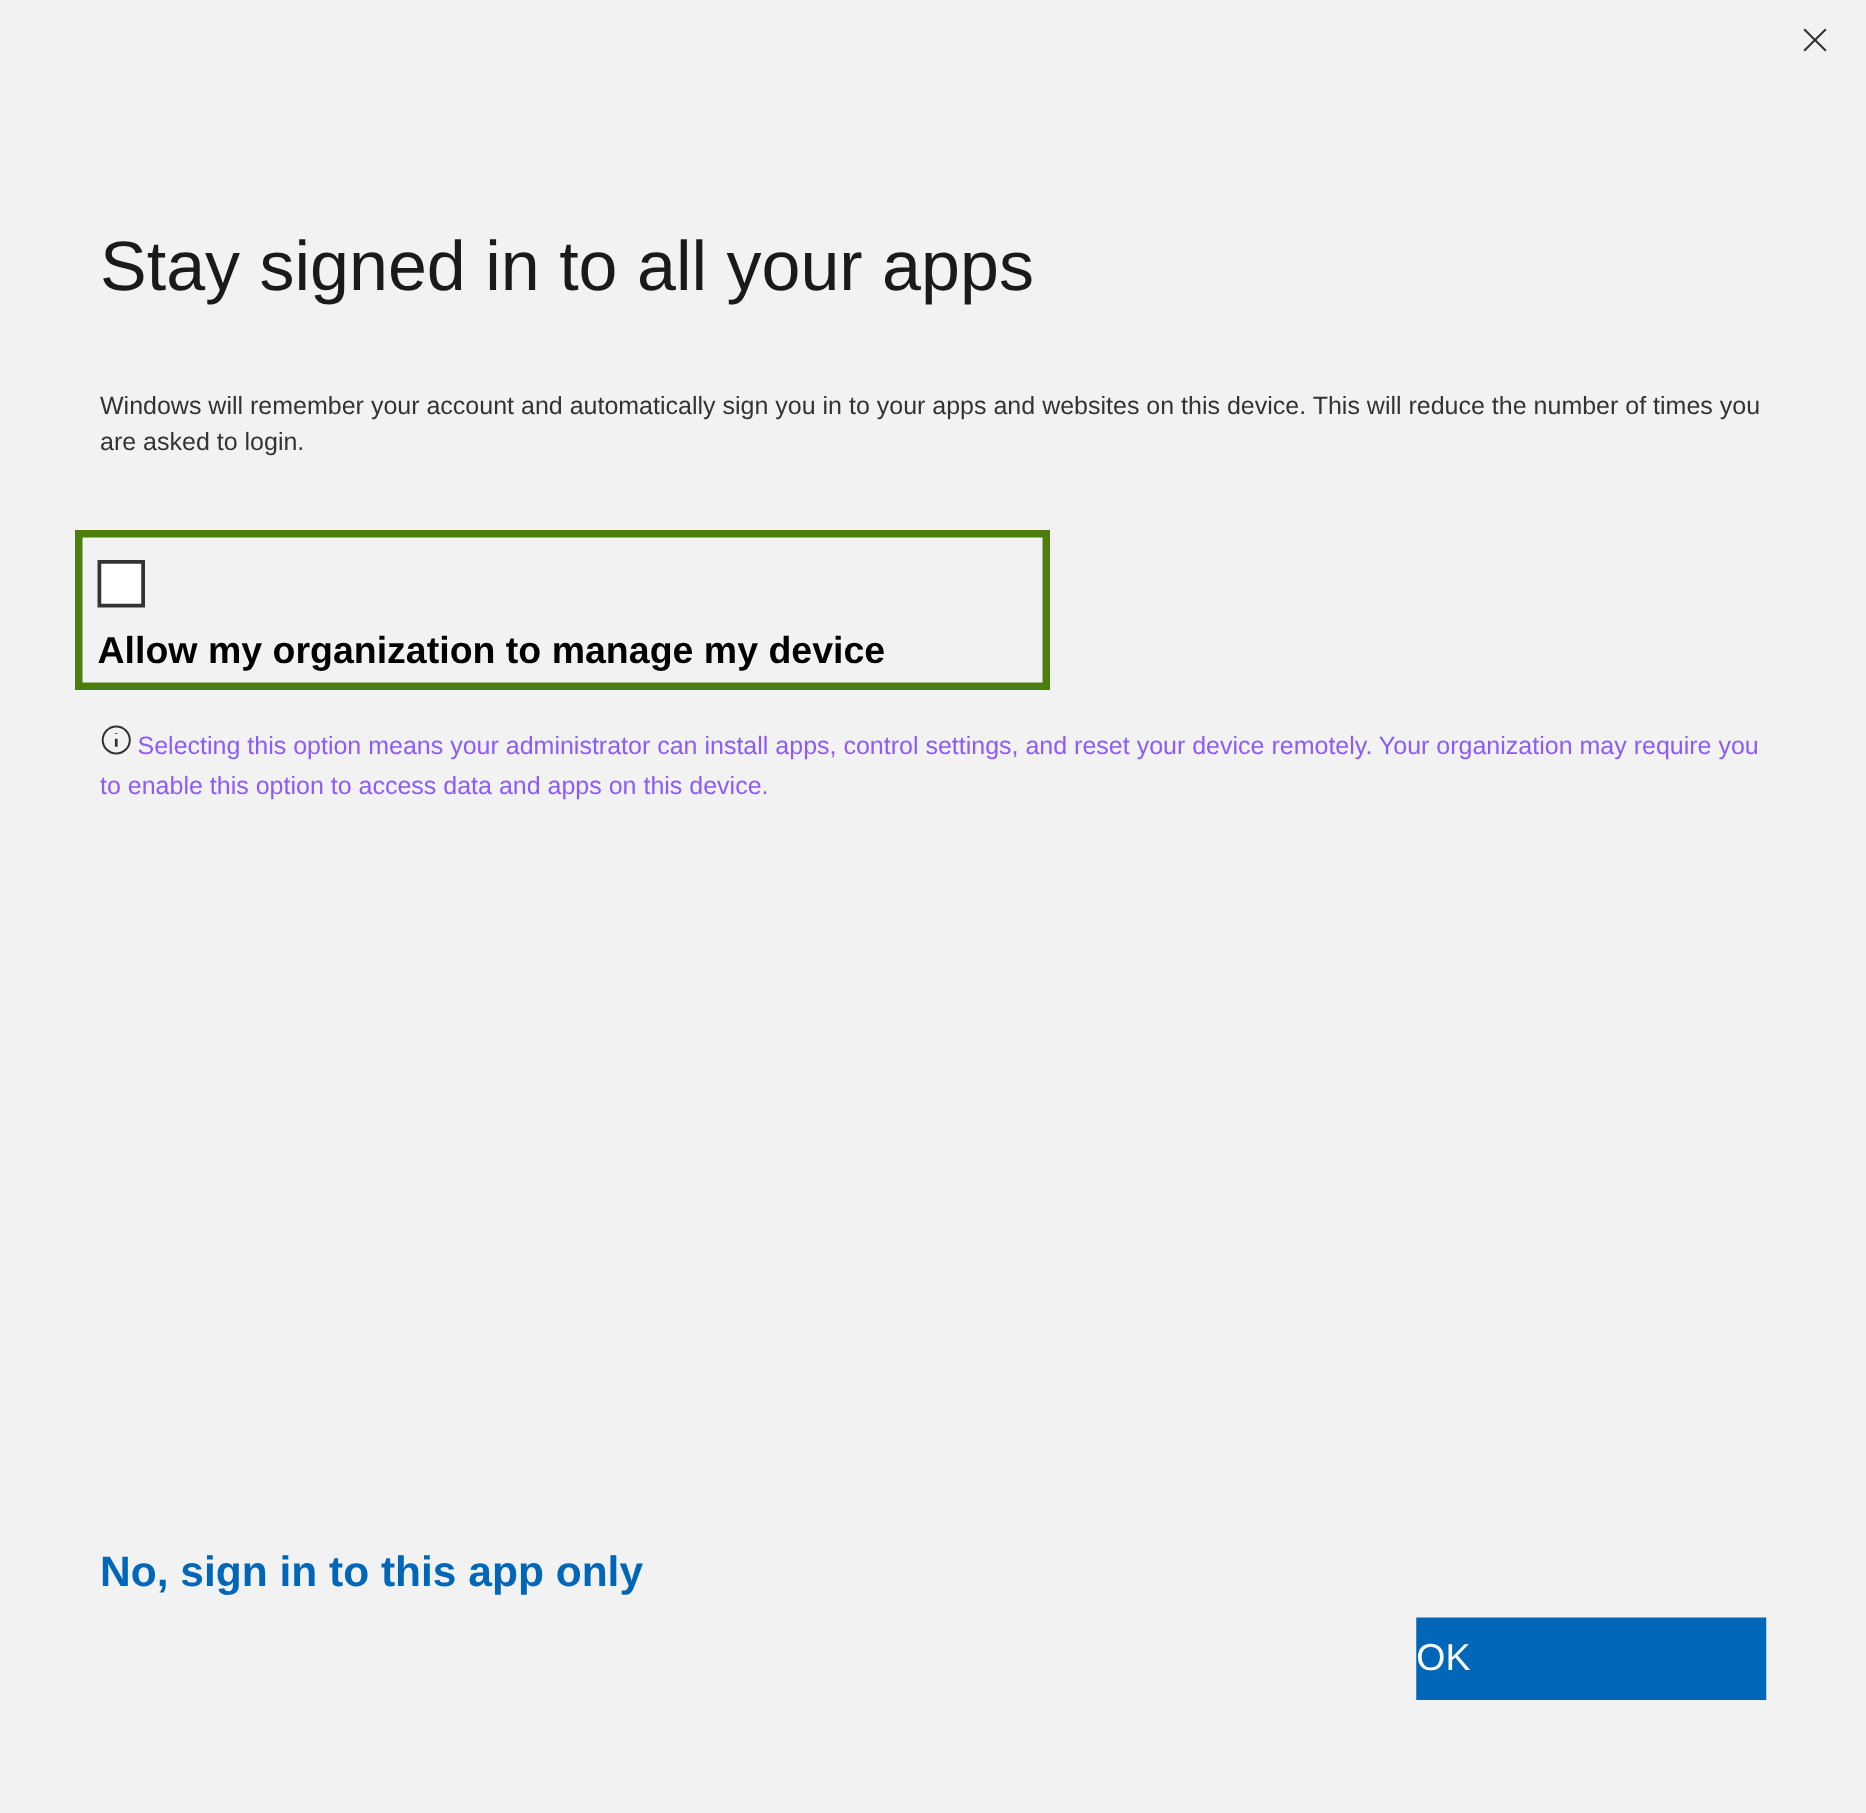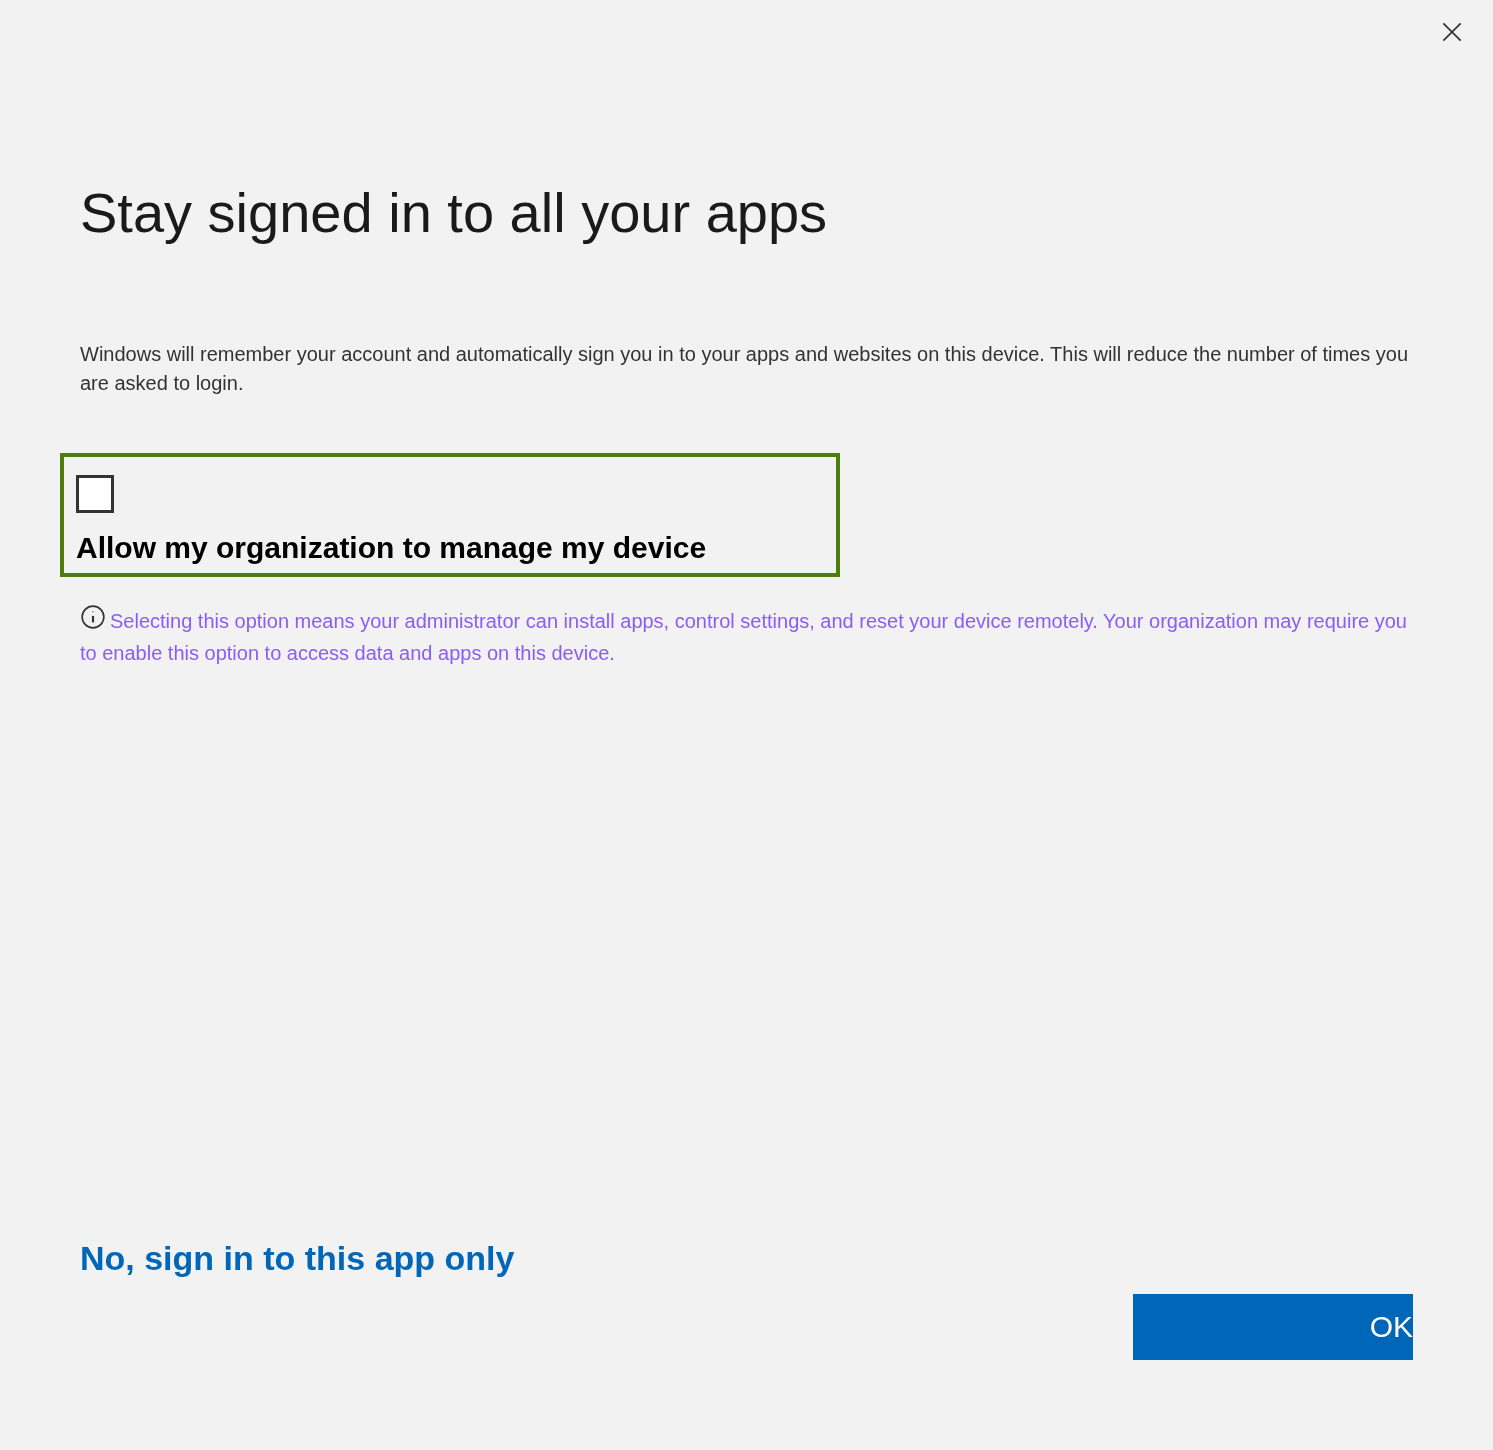--- a/index.html
+++ b/index.html
@@ -36,30 +36,30 @@
       width: 26px;
       height: 26px;
     }
     .content {
       padding: 180px 80px 0 80px;
     }
     .title {
       font-size: 56px;
       font-weight: 400;
       color: #1a1a1a;
-      margin-bottom: 95px;
+      margin-bottom: 66px;
     }
     .description {
       font-size: 20px;
       color: #333;
       line-height: 1.45;
       margin-bottom: 55px;
     }
     .checkbox-area {
-      border: 4px solid #4d7c0f;
+      border: 6px solid #4d7c0f;
       padding: 18px 12px 8px 12px;
       display: inline-block;
       margin-bottom: 12px;
       margin-left: -20px;
       width: 780px;
     }
     .checkbox-row {
       display: flex;
       align-items: flex-start;
       flex-direction: column;
@@ -110,21 +110,21 @@
       bottom: 0;
       right: 0;
       background: #0067b8;
       color: white;
       font-size: 30px;
       font-weight: 400;
       padding: 16px 0;
       border: none;
       cursor: pointer;
       width: 280px;
-      text-align: right;
+      text-align: left;
       font-family: inherit;
       margin-top: 70px;
     }
     .footer-inner {
       display: flex;
       flex-direction: column;
       align-items: flex-start;
       gap: 82px;
     }
     .button-row {

